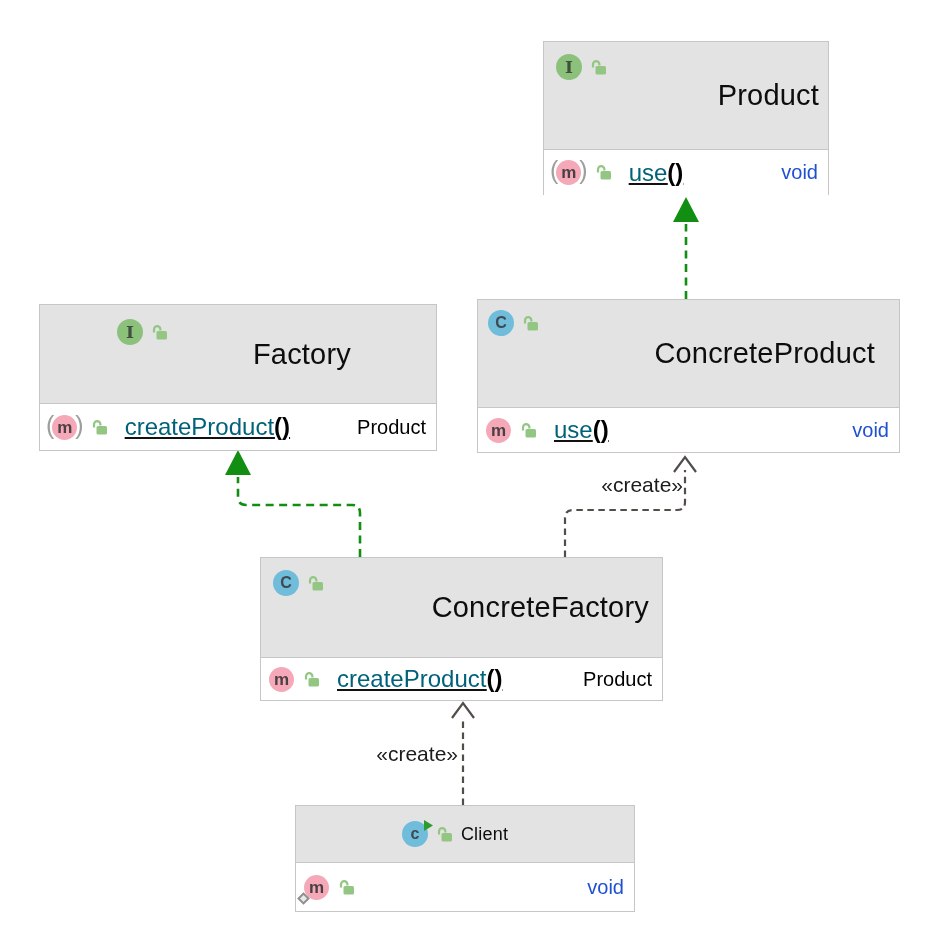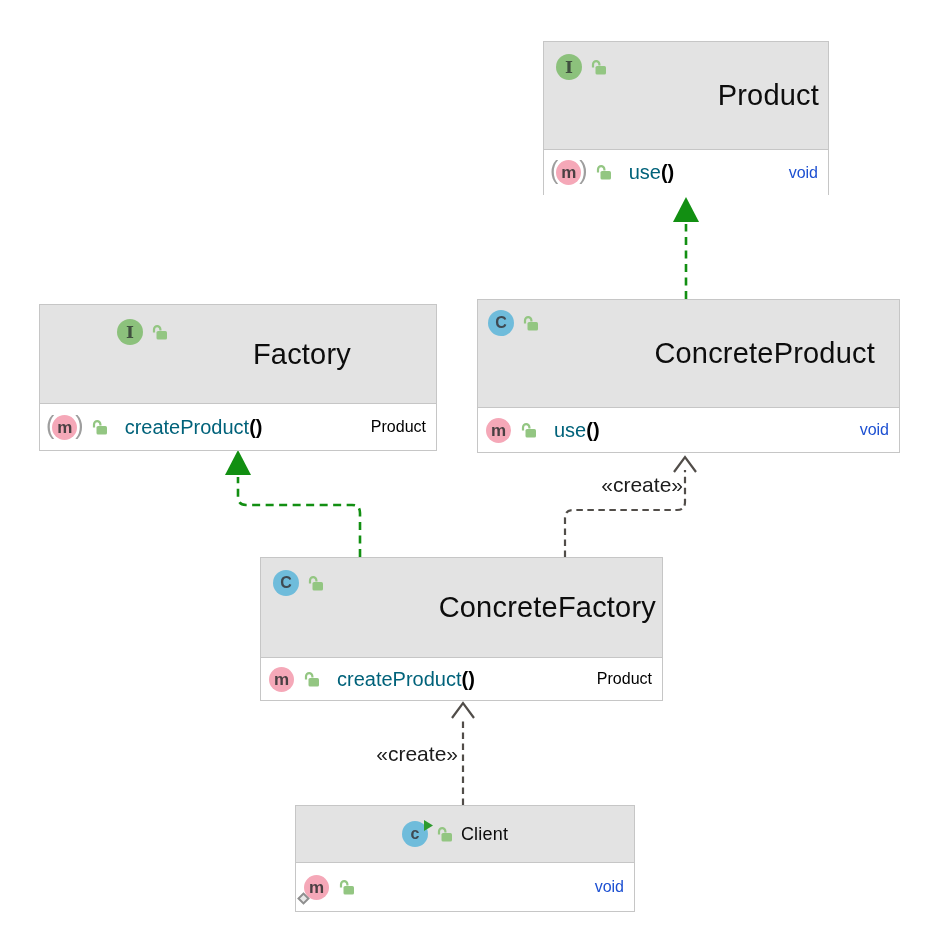--- a/index.html
+++ b/index.html
@@ -16,42 +16,42 @@
   .type-circle.iface{background:#8cc17c;}
   .type-circle.cls{background:#6fbcdb;}
   .iface-letter{font-family:"DejaVu Serif","Liberation Serif",serif;font-weight:700;font-size:17px;color:#40503f;line-height:1;}
   .cls-letter{font-weight:600;font-size:16px;color:#3f4a52;line-height:1;}
   .run-badge{position:absolute;top:-4px;right:-6px;}
   .title-row{display:flex;align-items:center;height:100%;box-sizing:border-box;}
   .title{font-size:29px;color:#0d0d0d;letter-spacing:0.2px;white-space:nowrap;}
   .node-product .title-row,.node-concrete-product .title-row,.node-concrete-factory .title-row{justify-content:flex-end;}
   .node-product .title-row{padding-right:9px;}
   .node-concrete-product .title-row{padding-right:24px;}
-  .node-concrete-factory .title-row{padding-right:6px;}
+  .node-concrete-factory .title-row{padding-right:13px;}
   .node-factory .title-row{justify-content:flex-end;padding-right:85px;}
   .node-product .icons{left:12px;top:12px;}
   .node-factory .icons{left:77px;top:14px;}
   .node-concrete-product .icons{left:10px;top:10px;}
   .node-concrete-factory .icons{left:12px;top:12px;}
   
   .node-client .client-head{display:flex;align-items:center;justify-content:center;height:100%;gap:7px;transform:translateX(-10px);}
   .node-client .title{font-size:18px;}
   
   .member-row{display:flex;align-items:center;height:100%;box-sizing:border-box;padding:0 10px 0 8px;background:#fff;}
   .m-wrap{display:flex;align-items:center;flex:0 0 auto;}
   .m-circle{position:relative;width:25px;height:25px;border-radius:50%;background:#f5a8b8;
     display:flex;align-items:center;justify-content:center;flex:0 0 auto;}
   .m-letter{font-size:17px;font-weight:600;color:#4a4043;line-height:1;}
   .abstract-paren{font-size:25px;color:#9e9e9e;font-weight:400;line-height:1;margin:0 -2px;position:relative;top:-2px;}
   .lock{margin-left:8px;display:flex;align-items:center;flex:0 0 auto;}
-  .member-text{margin-left:16px;font-size:20px;white-space:nowrap;}
+  .member-text{margin-left:16px;font-size:24px;white-space:nowrap;text-decoration:underline;}
   .mname{color:#00627a;}
   .mbold{color:#000;font-weight:700;}
   .mplain{color:#000;}
-  .mret{margin-left:auto;font-size:16px;white-space:nowrap;}
+  .mret{margin-left:auto;font-size:20px;white-space:nowrap;}
   .mret.kw{color:#1d50d2;}
   .mret.cls-type{color:#000;}
   .static-diamond{position:absolute;left:-5px;bottom:-3px;width:9px;height:9px;background:#e9e9e9;
     border:2.5px solid #8f8f8f;transform:rotate(45deg);box-sizing:border-box;}
   
   .node-product{left:543px;top:41px;width:286px;height:154px;}
   .node-product .node-header{height:108px;}
   .node-product .member-row{height:45px;}
   .node-factory{left:39px;top:304px;width:398px;height:147px;}
   .node-factory .node-header{height:99px;}

